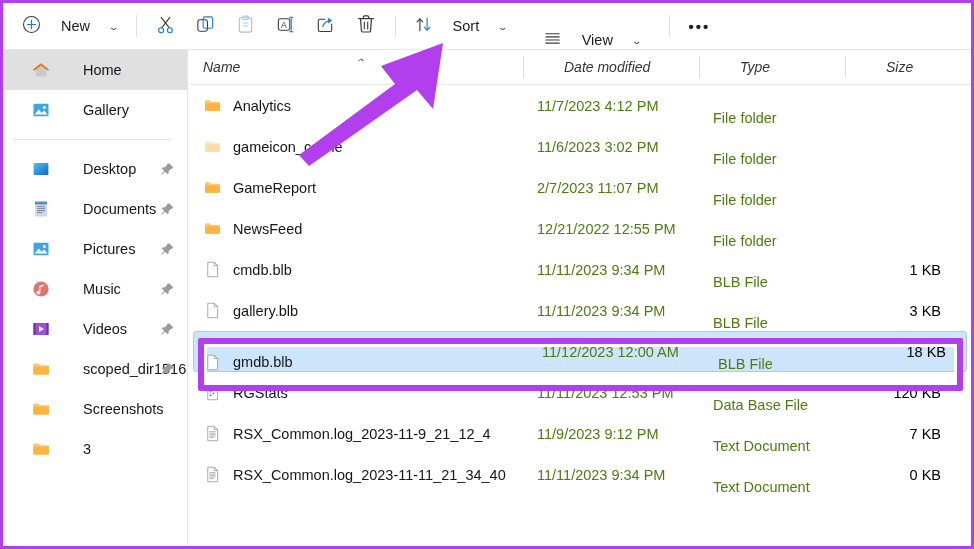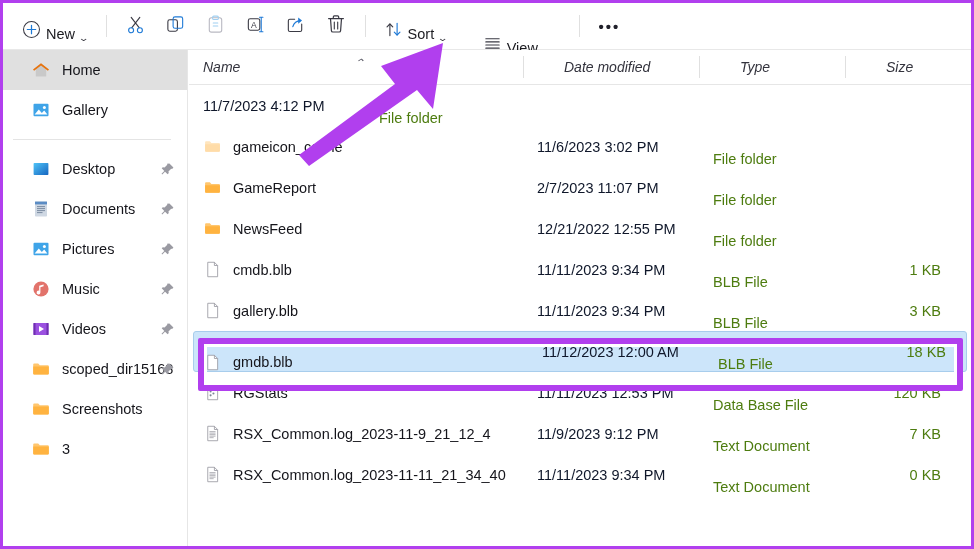--- a/index.html
+++ b/index.html
@@ -24,22 +24,22 @@
     left: 0; top: 0;
     width: 968px; height: 47px;
     background: #ffffff;
     display: flex;
     align-items: center;
     padding-left: 10px;
     border-bottom: 1px solid #e8e8e8;
   }
   .tb-btn {
     display: flex;
-    align-items: flex-end;
-    gap: 5px;
+    align-items: center;
+    gap: 20px;
     height: 32px;
     padding: 0 9px;
     border-radius: 5px;
     color: #1b1b20;
     font-size: 14.5px;
     white-space: nowrap;
     cursor: default;
   }
   .tb-icon-btn {
     display: flex;
@@ -94,20 +94,21 @@
   .nav-ico {
     width: 20px; height: 20px;
     margin-right: 11px;
     flex: 0 0 20px;
     display: block;
   }
   .nav-label {
     overflow: hidden;
     white-space: nowrap;
     max-width: 112px;
+    margin-left: 21px;
   }
   .pin {
     position: absolute;
     right: 12px; top: 50%;
     transform: translateY(-50%);
     width: 14px; height: 14px;
   }
   .nav-divider {
     height: 1px;
     background: #e4e4e4;
@@ -167,25 +168,25 @@
     margin: 0 4px;
   }
   .cell {
     display: flex;
     align-items: center;
     overflow: hidden;
     white-space: nowrap;
   }
   .cell-name { width: 334px; padding-left: 14px; gap: 11px; }
   .row.selected .cell-name { padding-left: 9px; margin-top: 21px; }
-  .cell-date { width: 176px; padding-left: 14px; color: #0f172a; }
+  .cell-date { width: 176px; padding-left: 14px; color: #4d7c0f; }
   .cell-type { width: 146px; padding-left: 14px; color: #4d7c0f; margin-top: 24px; }
   .cell-size {
     width: 110px; padding-right: 14px;
-    color: #4d7c0f;
+    color: #000000;
     justify-content: flex-end;
   }
   .f-ico { width: 19px; height: 19px; flex: 0 0 19px; display: block; }
   .faded { opacity: 0.45; }
 
   
   #hl-box {
     position: absolute;
     left: 195px; top: 335px;
     width: 765px; height: 53px;
@@ -480,20 +481,29 @@
         <span>Type</span>
       </div>
       <div class="col c-size">
         <span>Size</span>
       </div>
     </div>
 
     <div class="rows">
 
       <div class="row">
+        <div class="cell cell-name">
+          <span class="f-ico">
+            <svg width="19" height="19" viewBox="0 0 20 20">
+              <path d="M2.2 5.4a1 1 0 0 1 1-1h4l1.6 1.8h8a1 1 0 0 1 1 1v7.4a1 1 0 0 1-1 1H3.2a1 1 0 0 1-1-1z" fill="#ffc66e"></path>
+              <path d="M2.2 7.6h15.6v7a1 1 0 0 1-1 1H3.2a1 1 0 0 1-1-1z" fill="#ffb340"></path>
+            </svg>
+          </span>
+          <span>Analytics</span>
+        </div>
         <div class="cell cell-date">11/7/2023 4:12 PM</div>
         <div class="cell cell-type">File folder</div>
         <div class="cell cell-size"></div>
       </div>
 
       <div class="row">
         <div class="cell cell-name">
           <span class="f-ico faded">
             <svg width="19" height="19" viewBox="0 0 20 20">
               <path d="M2.2 5.4a1 1 0 0 1 1-1h4l1.6 1.8h8a1 1 0 0 1 1 1v7.4a1 1 0 0 1-1 1H3.2a1 1 0 0 1-1-1z" fill="#ffc66e"></path>

